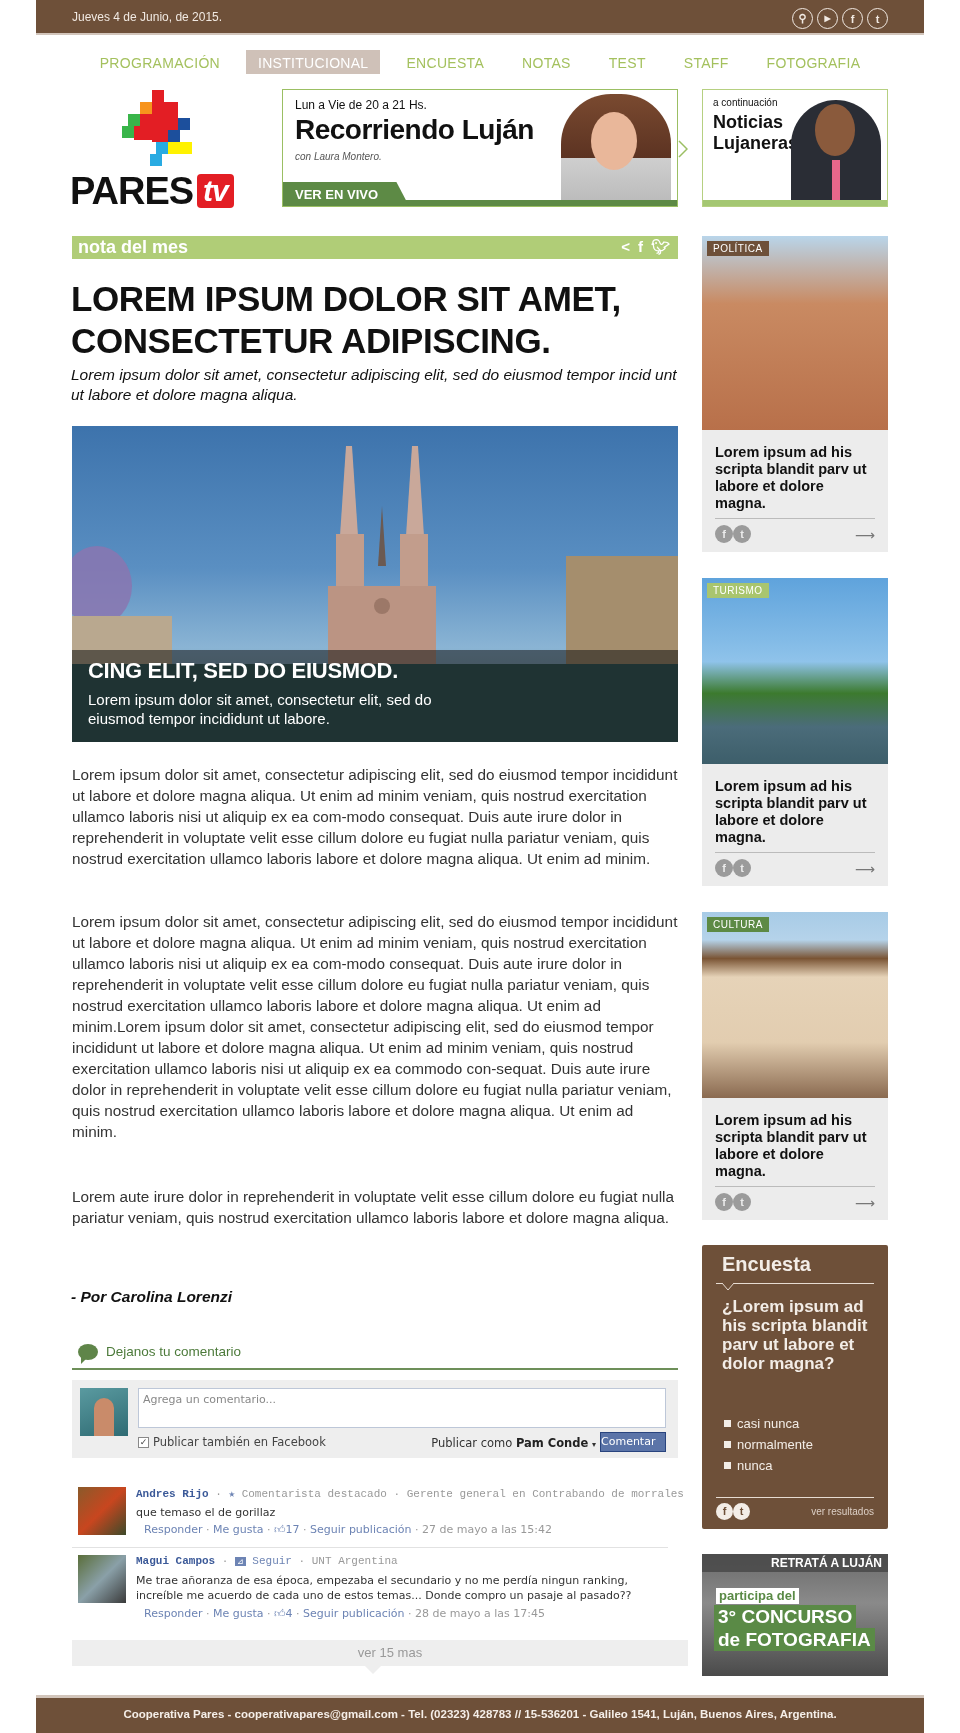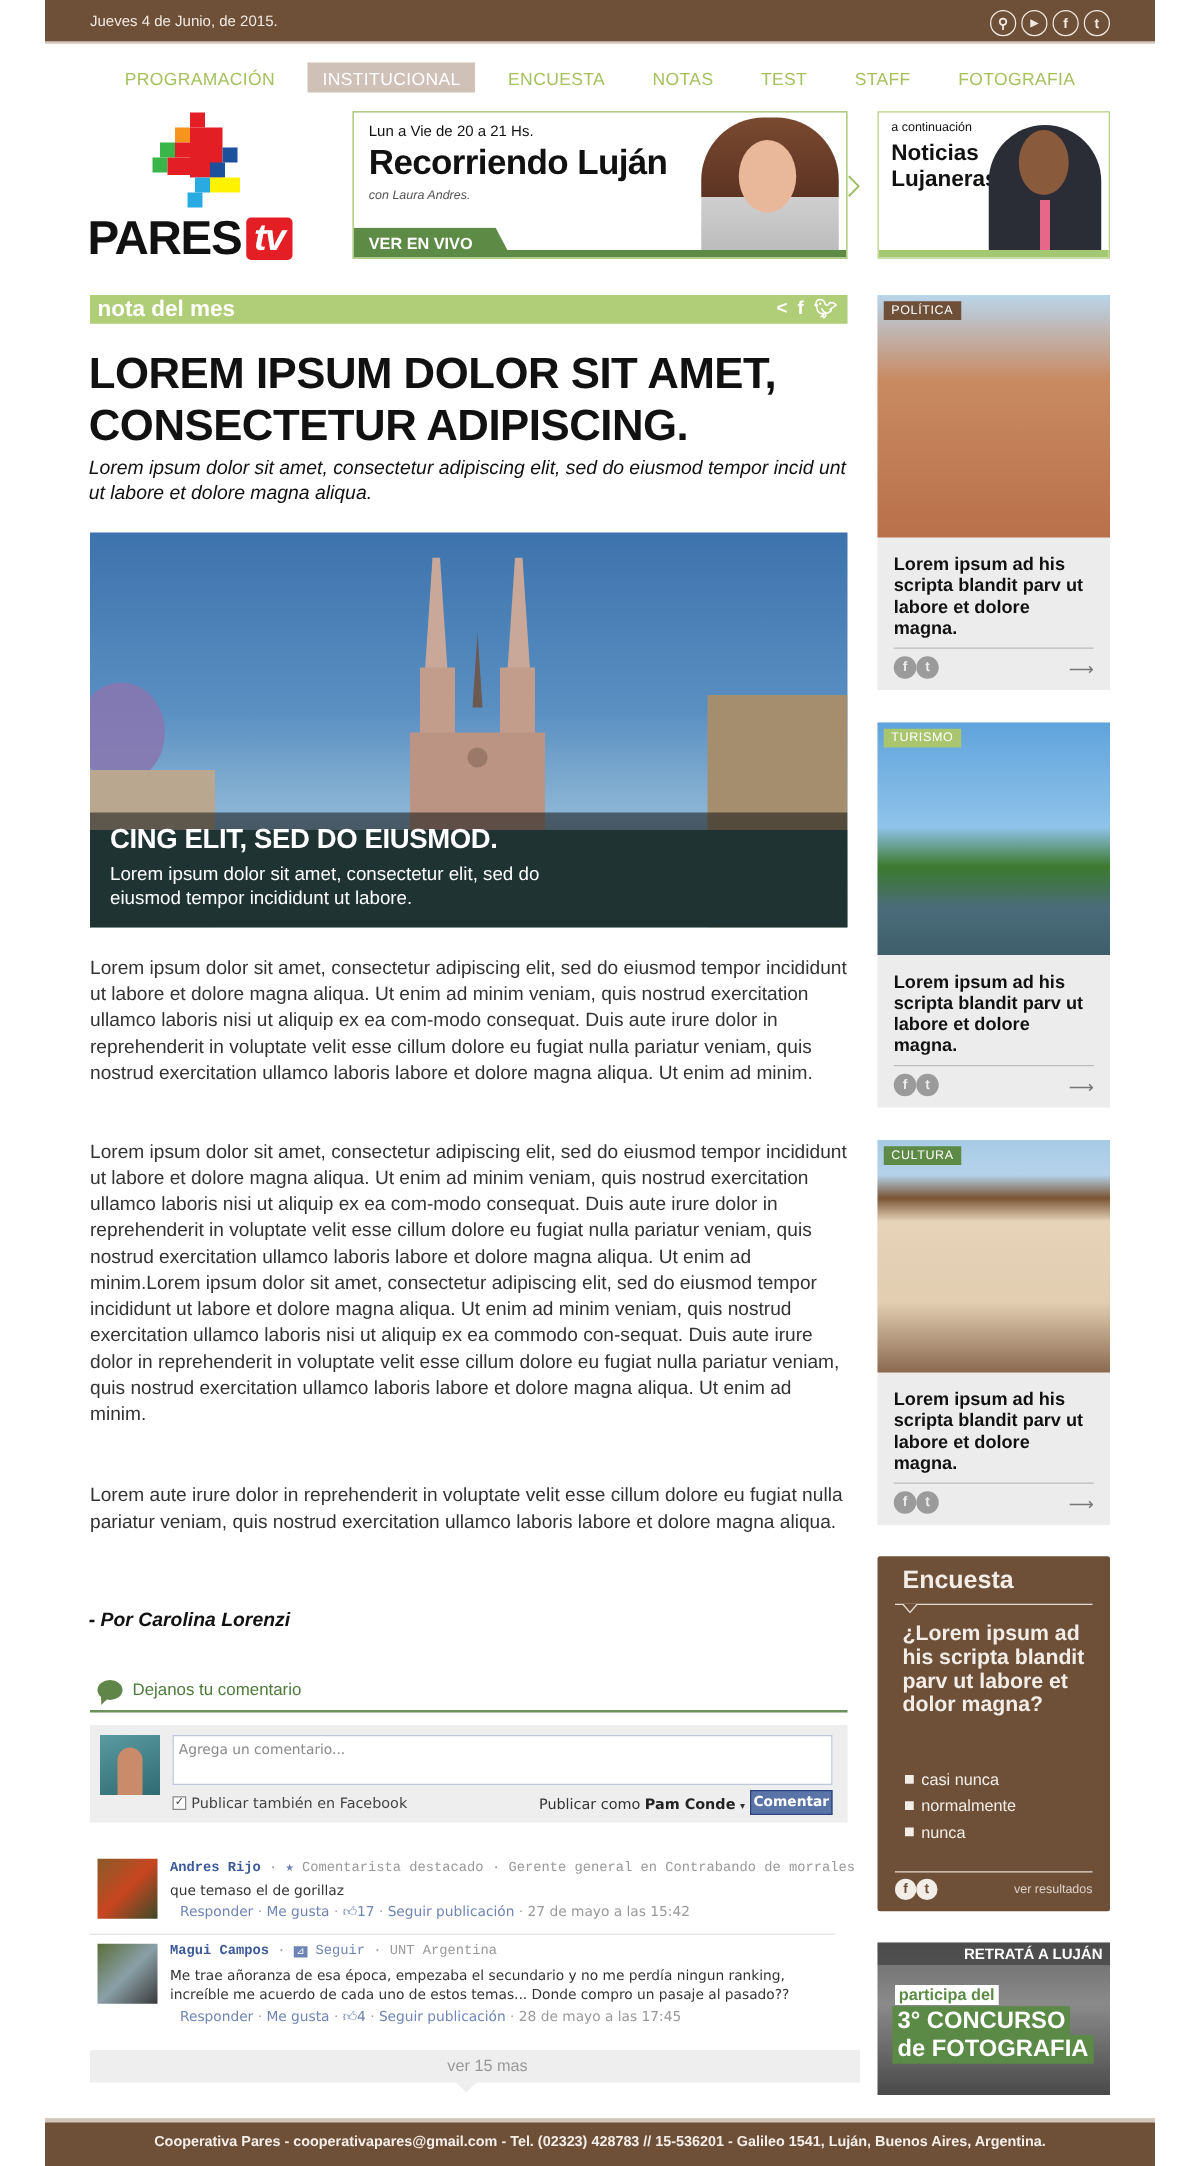--- a/index.html
+++ b/index.html
@@ -53,21 +53,21 @@
   .comments-head .bubble::after { content: ""; position: absolute; left: 3px; bottom: -4px; border: 4px solid transparent; border-top-color: #5f8549; border-left-color: #5f8549; }
   .comments-head .title { position: absolute; left: 34px; top: 4px; font-size: 13.5px; color: #4c7a3a; }
   .fb-compose { position: absolute; left: 72px; top: 1380px; width: 606px; height: 78px; background: #eeeeee; }
   .fb-compose .avatar { position: absolute; left: 8px; top: 8px; width: 48px; height: 48px; background: linear-gradient(160deg, #5a9aa0, #2f6b73); }
   .fb-compose .avatar::after { content: ""; position: absolute; left: 14px; top: 10px; width: 20px; height: 38px; background: #c98b6a; border-radius: 10px 10px 0 0; }
   .fb-compose .input { position: absolute; left: 66px; top: 8px; width 0; right: 12px; height: 40px; background: #fff; border: 1px solid #bdc7d8; padding: 4px 4px; font-size: 11px; color: #888; font-family: "DejaVu Sans", sans-serif; }
   .fb-compose .chk { position: absolute; left: 66px; top: 55px; font-size: 11.5px; color: #444; display: flex; align-items: center; gap: 4px; font-family: "DejaVu Sans", sans-serif; }
   .fb-compose .chk .box { width: 11px; height: 11px; border: 1px solid #888; background: #fff; font-size: 9px; line-height: 9px; text-align: center; }
   .fb-compose .pubas { position: absolute; right: 82px; top: 56px; font-size: 11.5px; color: #333; font-family: "DejaVu Sans", sans-serif; }
   .fb-compose .pubas b { color: #222; }
-  .fb-compose .btn { position: absolute; right: 12px; top: 52px; width: 66px; height: 20px; background: #5b74a8; border: 1px solid #29447e; color: #fff; font-size: 11px; font-weight: bold; text-align: center; line-height: 18px; font-family: "DejaVu Sans", sans-serif; }
+  .fb-compose .btn { position: absolute; right: 12px; top: 52px; width: 66px; height: 20px; background: #5b74a8; border: 1px solid #29447e; color: #fff; font-size: 11px; font-weight: normal; text-align: left; line-height: 18px; font-family: "DejaVu Sans", sans-serif; }
   .comment { position: absolute; left: 72px; width: 606px; font-family: "DejaVu Sans", sans-serif; }
   .comment .av { position: absolute; left: 6px; top: 0; width: 48px; height: 48px; }
   .comment .meta { position: absolute; left: 64px; top: 0; font-size: 11px; color: #999; white-space: nowrap; font-family: Liberation Mono, monospace; }
   .comment .name { color: #3b5998; font-weight: bold; }
   .comment .text { position: absolute; left: 64px; top: 18px; width: 520px; font-size: 11px; line-height: 15px; color: #333; }
   .comment .actions { position: absolute; left: 72px; font-size: 11px; color: #6d84b4; white-space: nowrap; }
   .comment .actions .dt { color: #999; }
   .comment .sep { color: #999; }
   .divider { position: absolute; left: 72px; width: 596px; height: 1px; background: #e2e2e2; }
   .more-bar { position: absolute; left: 72px; top: 1640px; width: 616px; height: 26px; background: #eeeeee; text-align: center; font-size: 13px; line-height: 26px; color: #999; padding-left: 20px; }
@@ -137,21 +137,21 @@
     <span style="left:58px;top:52px;width:12px;height:12px;background:#fff200"></span>
     <span style="left:34px;top:52px;width:12px;height:12px;background:#29abe2"></span>
     <span style="left:28px;top:64px;width:12px;height:12px;background:#29abe2"></span>
   </div>
   <div class="text"><span>PARES</span><span class="tv">tv</span></div>
 </div>
 
 <div class="promo1">
   <span class="sched">Lun a Vie de 20 a 21 Hs.</span>
   <span class="title">Recorriendo Luján</span>
-  <span class="host">con Laura Andres.</span>
+  <span class="host">con Laura Montero.</span>
   <div class="person">
       <div class="face"></div>
     </div>
   <div class="bar"></div>
   <span class="live">VER EN VIVO</span>
 </div>
 <svg class="arrow-sep" viewBox="0 0 10 18">
     <polyline points="1,1 9,9 1,17" fill="none" stroke="#9bbf63" stroke-width="1.5"></polyline>
   </svg>
 

